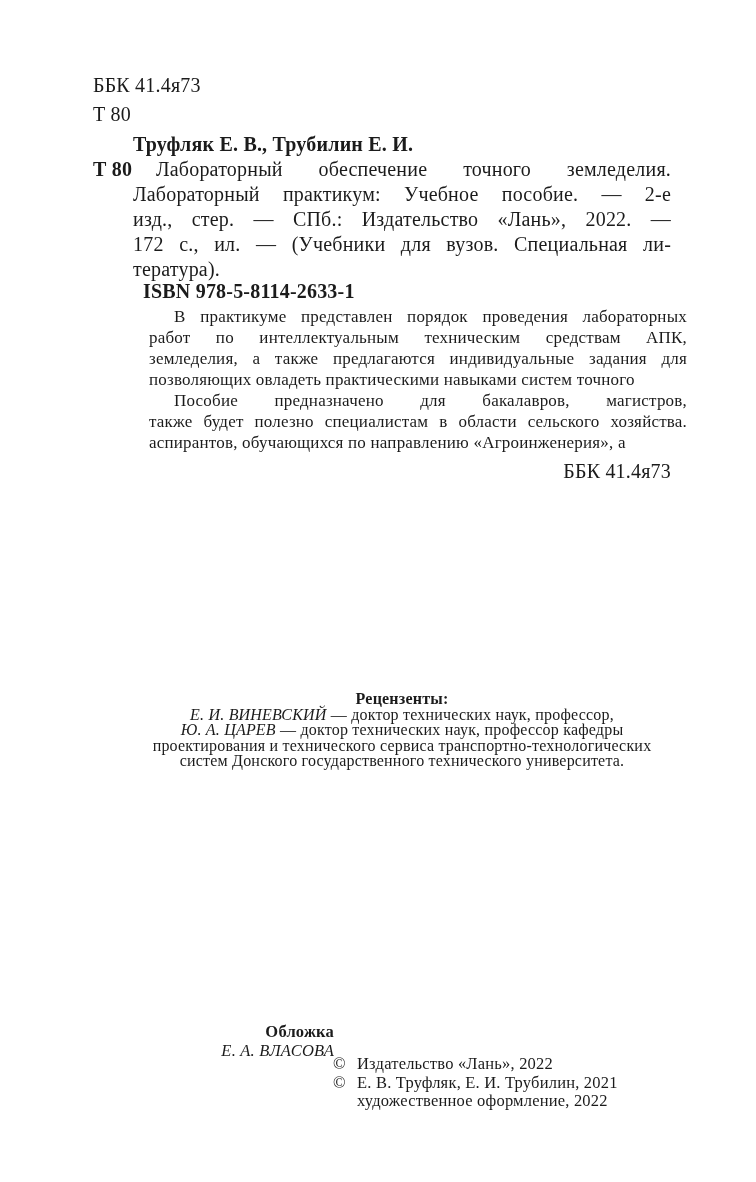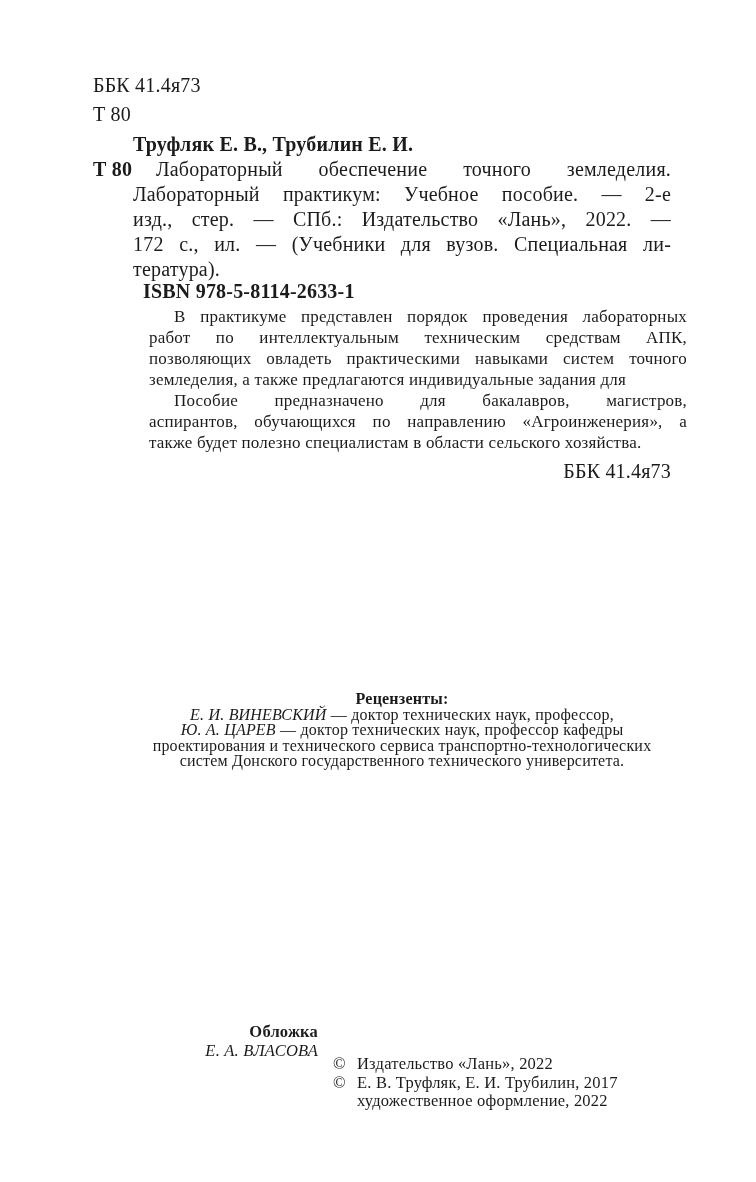--- a/index.html
+++ b/index.html
@@ -79,21 +79,21 @@
   .reviewers .heading { font-weight: bold; }
   .reviewers em { font-style: italic; }
   .center-lines > div { text-align: center; }
 
   
   .credits {
     left: 133px; top: 1023px;
     font-size: 16.5px; line-height: 18.5px;
   }
   .credits-left {
-    position: absolute; left: 0; top: 0;
+    position: absolute; left: 16px; top: 0;
     width: 185px;
     text-align: right;
   }
   .credits-left .cover-label { font-weight: bold; }
   .credits-left .cover-artist { font-style: italic; }
   .credits-right {
     position: absolute; left: 200px; top: 0;
     width: 360px;
     white-space: nowrap;
     margin-top: 32px;
@@ -122,27 +122,27 @@
         <div>тература).</div>
       </div>
   </div>
 
   <div class="abs isbn-line">ISBN 978-5-8114-2633-1</div>
 
   <div class="abs annotation">
     <div class="para just-lines indent-first">
         <div>В практикуме представлен порядок проведения лабораторных</div>
         <div>работ по интеллектуальным техническим средствам АПК,</div>
+        <div>земледелия, а также предлагаются индивидуальные задания для</div>
         <div>позволяющих овладеть практическими навыками систем точного</div>
-        <div>земледелия, а также предлагаются индивидуальные задания для</div>
       </div>
     <div class="para just-lines indent-first">
         <div>Пособие предназначено для бакалавров, магистров,</div>
+        <div>также будет полезно специалистам в области сельского хозяйства.</div>
         <div>аспирантов, обучающихся по направлению «Агроинженерия», а</div>
-        <div>также будет полезно специалистам в области сельского хозяйства.</div>
       </div>
   </div>
 
   <div class="abs bbk-footer">ББК 41.4я73</div>
 
   <div class="abs reviewers">
     <div class="heading">Рецензенты:</div>
     <div><em>Е. И. ВИНЕВСКИЙ</em><span> — доктор технических наук, профессор,</span></div>
     <div><em>Ю. А. ЦАРЕВ</em><span> — доктор технических наук, профессор кафедры</span></div>
     <div class="center-lines">
@@ -151,18 +151,18 @@
       </div>
   </div>
 
   <div class="abs credits">
     <div class="credits-left">
       <div class="cover-label">Обложка</div>
       <div class="cover-artist">Е. А. ВЛАСОВА</div>
     </div>
     <div class="credits-right">
       <div class="cp-row"><span class="sym">©</span><span>Издательство «Лань», 2022</span></div>
-      <div class="cp-row"><span class="sym">©</span><span>Е. В. Труфляк, Е. И. Трубилин, 2017</span></div>
+      <div class="cp-row"><span class="sym">©</span><span>Е. В. Труфляк, Е. И. Трубилин, 2021</span></div>
       <div class="cp-row"><span class="sym"></span><span>художественное оформление, 2022</span></div>
     </div>
   </div>
 
 </div>
 
 </body></html>

